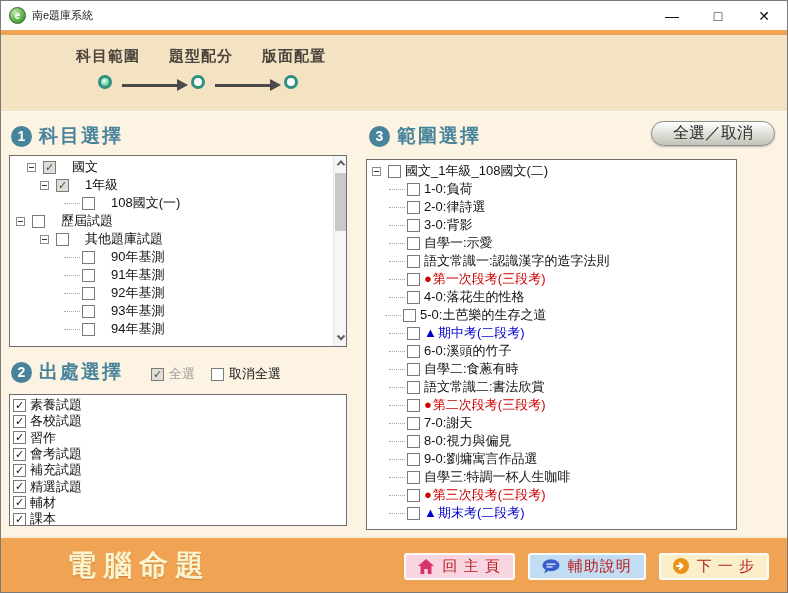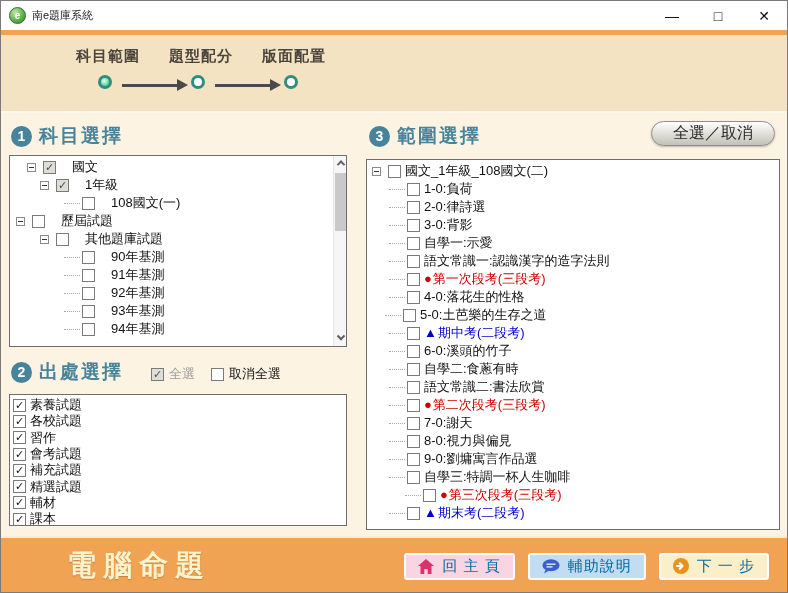--- a/index.html
+++ b/index.html
@@ -72,21 +72,21 @@
     background:linear-gradient(#FFFFFF,#DADAD2 60%,#C2C2BA);border:1px solid #8E8E8E;
     display:flex;align-items:center;justify-content:center;font-size:16px;color:#2A2A2A;
     box-shadow:0 1px 2px rgba(0,0,0,.25);cursor:default;}
   
   .footer{position:absolute;top:535px;left:0;width:100%;height:58px;background:var(--accent);
     border-top:2px solid #F9EDD8;display:flex;align-items:center;}
   .brand{margin-left:66px;font-size:29px;font-weight:bold;color:#FBF2CE;letter-spacing:7px;
     text-shadow:0 1px 1px rgba(180,110,30,.6);}
   .fbtns{margin-left:auto;margin-right:18px;display:flex;gap:13px;}
   .fbtn{height:27px;padding:0 12px;border:2px solid #FBFBFB;border-radius:3px;
-    display:flex;align-items:center;gap:8px;font-size:15px;color:#0369a1;letter-spacing:1px;cursor:default;}
+    display:flex;align-items:center;gap:8px;font-size:15px;color:#b91c1c;letter-spacing:1px;cursor:default;}
   .fbtn.home{background:#F9D5E2;}
   .fbtn.help{background:#C2DDF2;}
   .fbtn.next{background:#FAEFC9;}
   .icn{display:flex;align-items:center;justify-content:center;flex:none;}
 </style>
 </head>
 <body>
 
 <div class="window">
 
@@ -225,21 +225,21 @@
           <span class="cb on"></span>
           <span class="llabel">課本</span>
         </div>
       </div>
 
     <div class="sec-head" style="left:368px;top:10px;">
       <span class="num-circle">3</span>
       <span class="sec-title">範圍選擇</span>
     </div>
     <div class="pill-btn" style="left:650px;top:8px;">全選／取消</div>
-    <div class="box" id="range-tree" style="left:365px;top:46px;width:414px;height:371px;">
+    <div class="box" id="range-tree" style="left:365px;top:46px;width:371px;height:371px;">
         <div class="trow" style="padding-left: 5px;">
           <span class="exp"></span>
           <span class="cb off"></span>
           <span class="rlabel">國文_1年級_108國文(二)</span>
         </div>
         <div class="trow" style="padding-left: 22px;">
           <span class="stub" style="width: 16px;"></span>
           <span class="cb off"></span>
           <span class="rlabel">1-0:負荷</span>
         </div>
@@ -316,21 +316,21 @@
         <div class="trow" style="padding-left: 22px;">
           <span class="stub" style="width: 16px;"></span>
           <span class="cb off"></span>
           <span class="rlabel">9-0:劉墉寓言作品選</span>
         </div>
         <div class="trow" style="padding-left: 22px;">
           <span class="stub" style="width: 16px;"></span>
           <span class="cb off"></span>
           <span class="rlabel">自學三:特調一杯人生咖啡</span>
         </div>
-        <div class="trow" style="padding-left: 38px;">
+        <div class="trow" style="padding-left: 22px;">
           <span class="stub" style="width: 16px;"></span>
           <span class="cb off"></span>
           <span class="rlabel" style="color: rgb(204, 0, 0);"><span class="marker">●</span>第三次段考(三段考)</span>
         </div>
         <div class="trow" style="padding-left: 22px;">
           <span class="stub" style="width: 16px;"></span>
           <span class="cb off"></span>
           <span class="rlabel" style="color: rgb(0, 0, 204);"><span class="marker">▲</span>期末考(二段考)</span>
         </div>
       </div>

